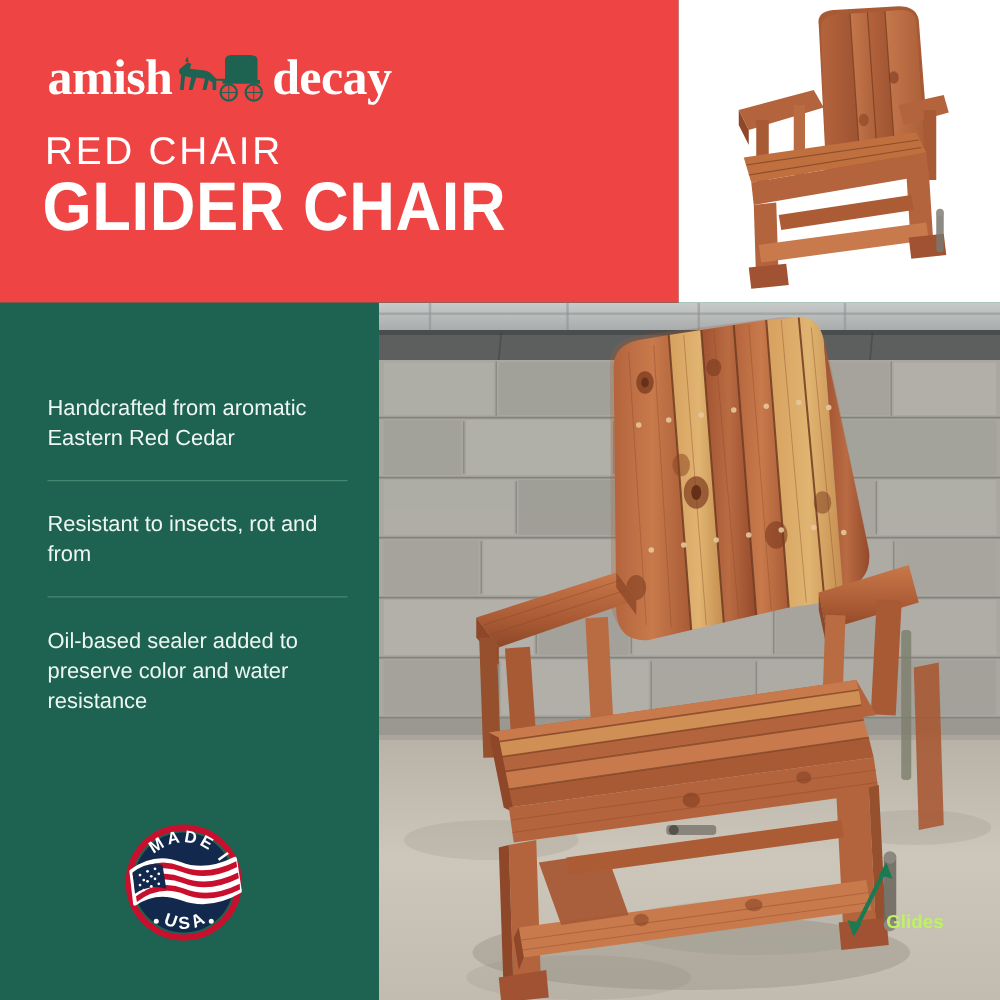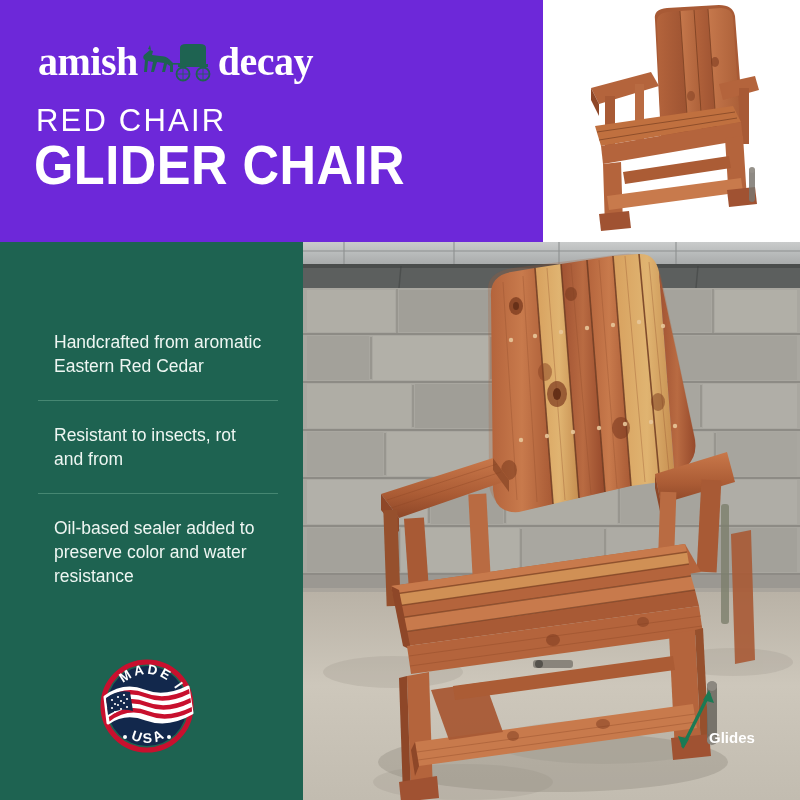--- a/index.html
+++ b/index.html
@@ -12,21 +12,21 @@
   #poster{
     position:relative;
     width:800px;height:800px;
     overflow:hidden;
     background:#1e6351;
   }
 
   
   .header-band{
     position:absolute;left:0;top:0;width:543px;height:242px;
-    background:#6d28d9;
+    background:#ef4444;
     z-index:6;
   }
   .logo{
     position:absolute;left:38px;top:38px;
     display:flex;align-items:flex-end;gap:0px;
     height:44px;
   }
   .logo-word{
     font-family:"Liberation Serif", serif;
     font-weight:700;
@@ -76,21 +76,21 @@
     z-index:5;
   }
   .features{
     position:absolute;left:38px;top:72px;width:245px;
   }
   .feature-text{
     font-size:17.5px;
     line-height:24px;
     color:#eef6f2;
     font-weight:400;
-    margin:16px;
+    margin:0;
   }
   .divider{
     height:1px;
     background:#4e8d78;
     opacity:0.85;
     margin:22px 0 22px 0;
     width:240px;
   }
   .badge-wrap{
     position:absolute;left:92px;top:651px;width:110px;height:110px;
@@ -104,21 +104,21 @@
     overflow:hidden;
     z-index:4;
   }
   .photo svg{display:block;}
 
   .glides-label{
     position:absolute;
     left:709px;top:729px;
     font-size:15px;
     font-weight:700;
-    color:#ffffff;
+    color:#bef264;
     z-index:9;
     white-space:nowrap;
   }
   .glides-arrow{
     position:absolute;left:676px;top:686px;width:40px;height:66px;
     z-index:9;
   }
 </style>
 </head>
 <body>

